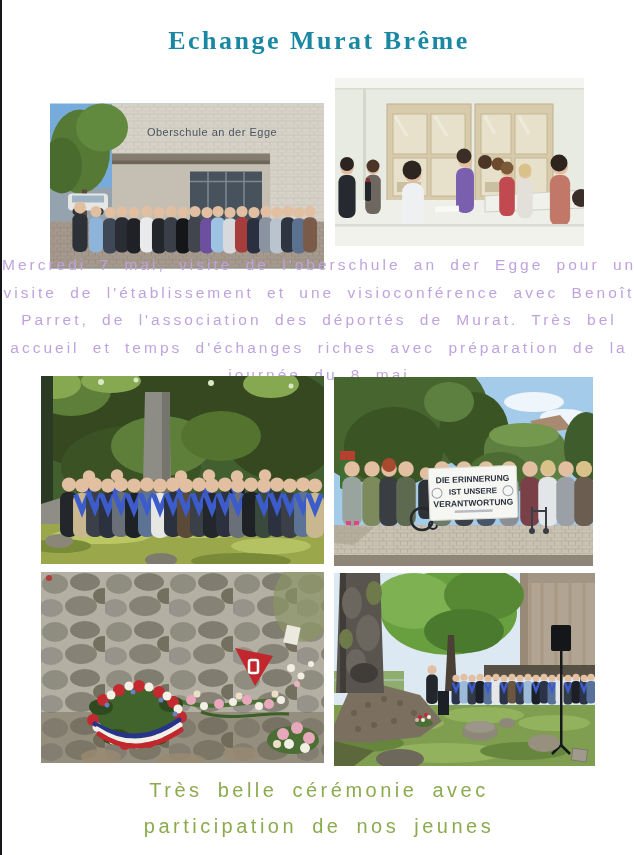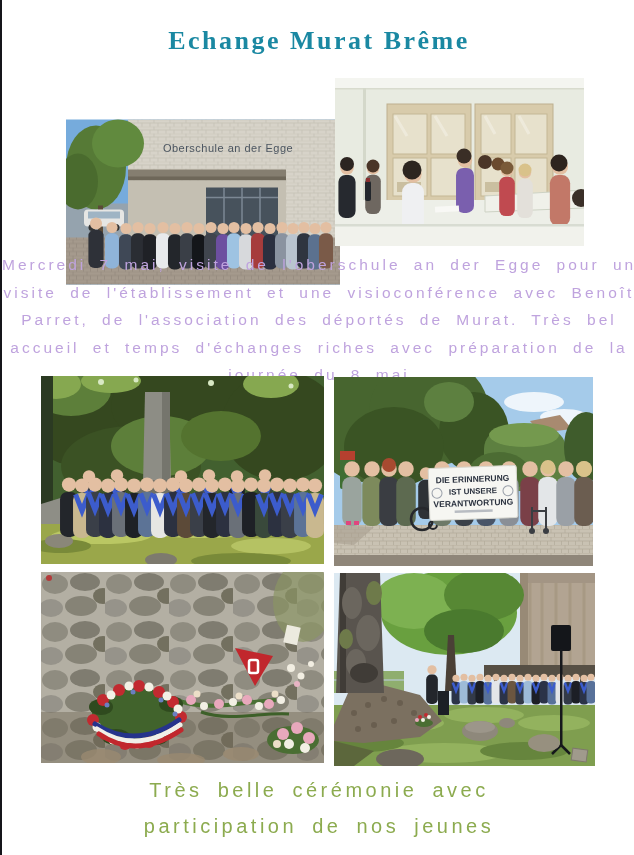--- a/index.html
+++ b/index.html
@@ -52,21 +52,21 @@
         <ellipse cx="44" cy="10" rx="15" ry="9" fill="#7f7c70"></ellipse>
         <ellipse cx="10" cy="36" rx="12" ry="9" fill="#96938a"></ellipse>
         <ellipse cx="40" cy="34" rx="16" ry="10" fill="#868376"></ellipse>
         <ellipse cx="62" cy="24" rx="10" ry="8" fill="#73705f"></ellipse>
       </pattern>
     </defs>
   </svg>
 
   <div class="title">Echange Murat Brême</div>
 
-  <figure class="photo" style="left:48px;top:79px;width:274px;height:214px;margin:16px;" aria-label="Group photo of students and teachers in front of the Oberschule an der Egge building">
+  <figure class="photo" style="left:48px;top:79px;width:274px;height:214px;margin:0;" aria-label="Group photo of students and teachers in front of the Oberschule an der Egge building">
     <svg viewBox="0 0 274 165">
       <rect width="274" height="165" fill="#76abdc"></rect>
       <rect x="0" y="84" width="80" height="40" fill="#95a3ae"></rect>
       <rect x="62" y="0" width="212" height="122" fill="url(#brick)"></rect>
       <text x="162" y="32" text-anchor="middle" font-size="11" fill="#4b5560" letter-spacing="0.5">Oberschule an der Egge</text>
       <rect x="62" y="50" width="158" height="9" fill="#857e70"></rect>
       <rect x="62" y="57" width="158" height="4" fill="#6e6759"></rect>
       <rect x="62" y="61" width="158" height="61" fill="#c4bfb2"></rect>
       <rect x="140" y="68" width="72" height="54" fill="#47525c"></rect>
       <path d="M158,68V122M176,68V122M194,68V122M140,78H212" stroke="#7c8894" stroke-width="1.5" fill="none"></path>

